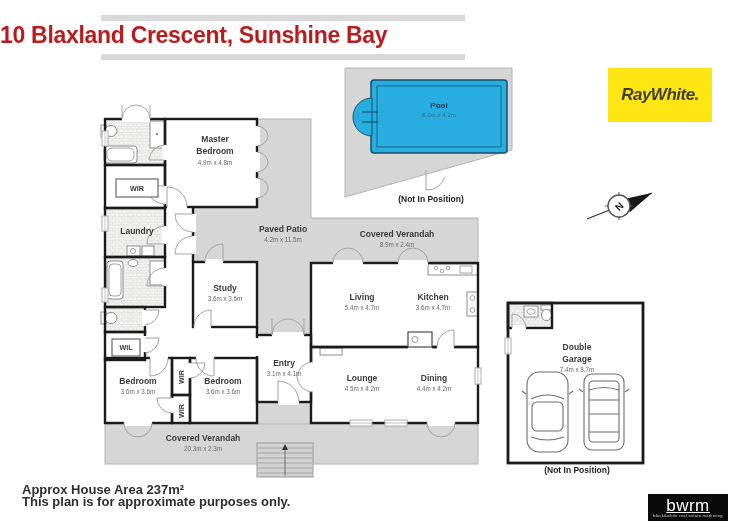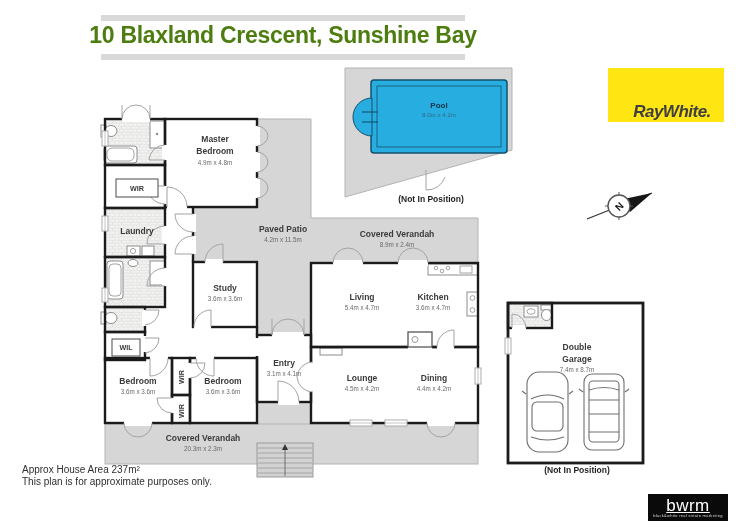--- a/index.html
+++ b/index.html
@@ -1,28 +1,28 @@
 <!DOCTYPE html>
 <html style="--brand-yellow: #ffe512; --pool-blue: #28ade0; --outdoor-gray: #d6d6d6;"><head>
 <meta charset="utf-8">
 <style>
   html,body{margin:0;padding:0;background:#fff;}
   .page{position:relative;width:750px;height:530px;background:#fff;overflow:hidden;
         font-family:"Liberation Sans",sans-serif;}
   .page svg{position:absolute;left:0;top:0;}
 
   
-  .title{position:absolute;left:0;top:22px;width:566px;text-align:center;
-         font-size:23px;font-weight:bold;color:#4d7c0f;letter-spacing:-0.3px;}
+  .title{position:absolute;left:0;top:22px;width:566px;text-align:left;
+         font-size:23px;font-weight:bold;color:#b91c1c;letter-spacing:-0.3px;}
   .brand{position:absolute;left:608px;top:68px;width:104px;height:54px;
-         display:flex;align-items:flex-end;justify-content:center;
+         display:flex;align-items:center;justify-content:center;
          font-style:italic;font-weight:bold;font-size:17px;color:#3f3f3f;
-         letter-spacing:-0.5px;padding-left:12px;}
-  .footer{position:absolute;left:22px;top:464px;width:620px;font-size:10px;
-          color:#2f2f2f;line-height:11.5px;}
+         letter-spacing:-0.5px;}
+  .footer{position:absolute;left:22px;top:484px;width:620px;font-size:13px;
+          color:#2f2f2f;line-height:11.5px;font-weight:bold;}
   .bwrm{position:absolute;left:648px;top:494px;width:80px;height:27px;
         background:#0a0a0a;display:flex;flex-direction:column;align-items:center;
         justify-content:center;}
   .bwrm .word{color:#fff;font-size:17px;line-height:15px;font-weight:400;letter-spacing:0.5px;text-decoration:underline;}
   .bwrm .tag{color:#d8d8d8;font-size:4px;letter-spacing:0.3px;}
 
   
   .rn{font:700 8.5px "Liberation Sans",sans-serif;fill:#3a3a3a;text-anchor:middle;}
   .rd{font:6.3px "Liberation Sans",sans-serif;fill:#6a6a6a;text-anchor:middle;}
   .note{font:700 8.5px "Liberation Sans",sans-serif;fill:#1e1e1e;text-anchor:middle;}

